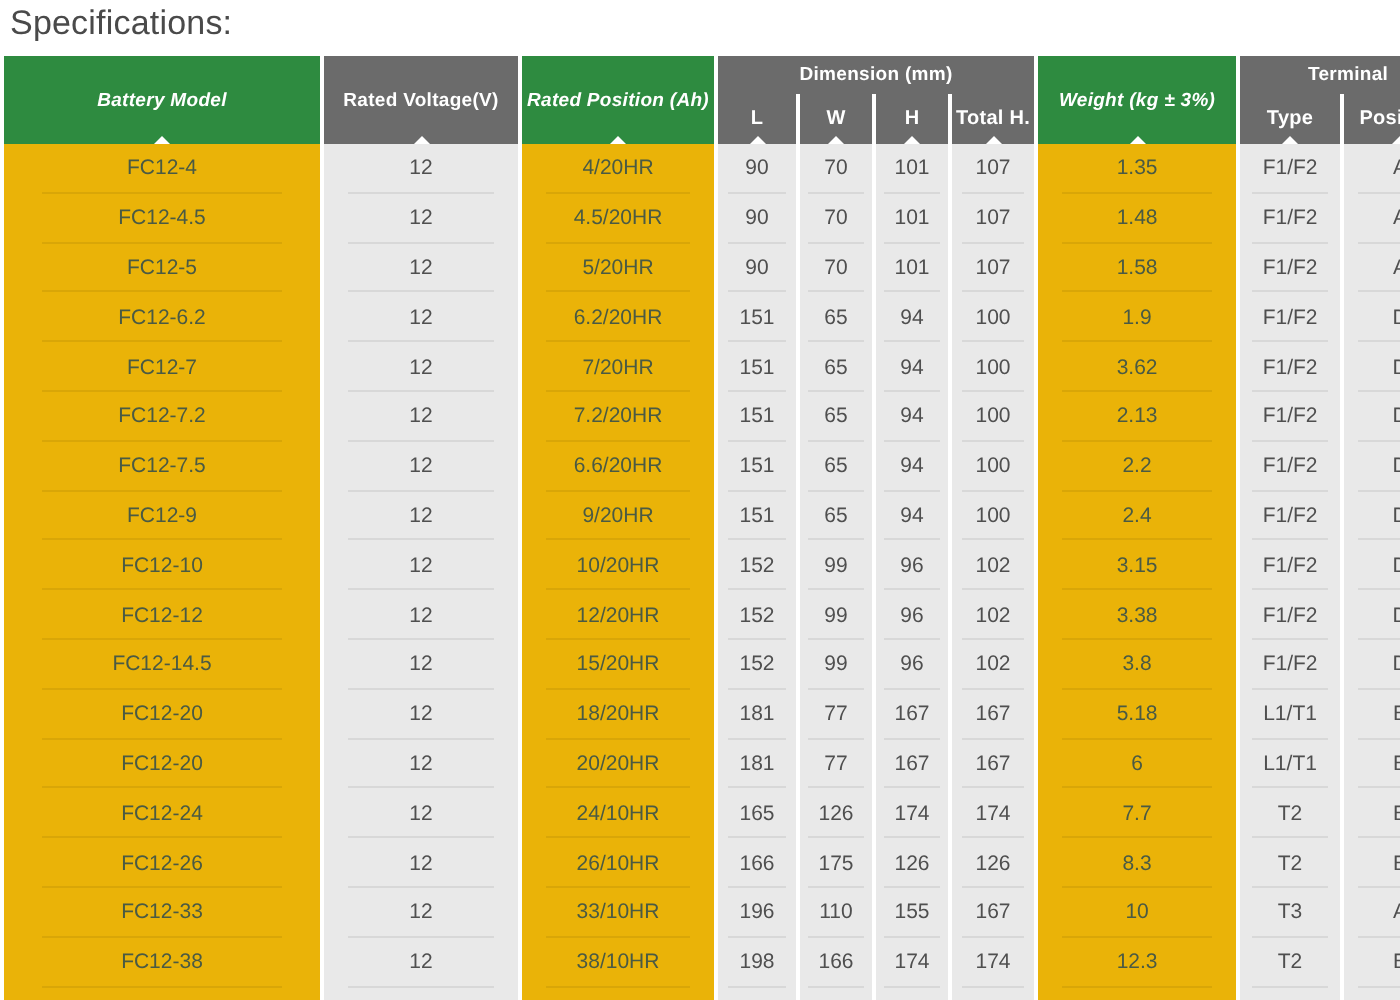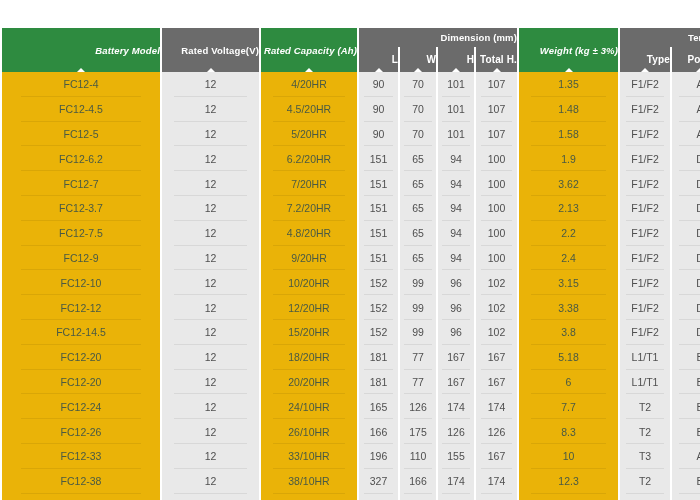--- a/index.html
+++ b/index.html
@@ -23,21 +23,21 @@
     width:700px;
     border-collapse:separate;
     border-spacing:2px 0;
     table-layout:fixed;
   }
   .spec-table td,.spec-table th{padding:0;margin:0;}
 
   
   th{
     font-size:9.5px;font-weight:bold;color:#ffffff;
-    text-align:right;vertical-align:middle;
+    text-align:center;vertical-align:middle;
     letter-spacing:.15px;
     position:relative;
   }
   th.green{background:#2e8b40;font-style:italic;}
   th.grey{background:#6b6b6b;}
   th.tall{height:44px;}
   th.grp{height:19px;}
   th.sub{height:25px;font-size:10px;}
 
   
@@ -64,40 +64,41 @@
     content:"";position:absolute;left:12%;right:12%;bottom:0;
     height:1px;background:rgba(0,0,0,.07);
   }
   tr.last-partial td{height:10px;}
 </style>
 </head>
 <body>
 
 <div class="page">
 
+  <div class="page-title">Specifications:</div>
 
   <table class="spec-table">
     <colgroup>
       <col style="width:158px">
         <col style="width:97px">
         <col style="width:96px">
       <col style="width:39px">
         <col style="width:36px">
         <col style="width:36px">
         <col style="width:41px">
       <col style="width:99px">
       <col style="width:50px">
         <col style="width:56px">
 
     </colgroup>
     <thead>
       <tr>
         <th class="green tall notch" rowspan="2">Battery Model</th>
         <th class="grey tall notch" rowspan="2">Rated Voltage(V)</th>
-        <th class="green tall notch" rowspan="2">Rated Capacity (Ah)</th>
+        <th class="green tall notch" rowspan="2">Rated Position (Ah)</th>
         <th class="grey grp" colspan="4">Dimension (mm)</th>
         <th class="green tall notch" rowspan="2">Weight (kg ± 3%)</th>
         <th class="grey grp" colspan="2">Terminal</th>
 
       </tr>
       <tr>
         <th class="grey sub notch">L</th>
         <th class="grey sub notch">W</th>
         <th class="grey sub notch">H</th>
         <th class="grey sub notch">Total H.</th>
@@ -160,35 +161,35 @@
           <td class="lightgreen">7/20HR</td>
           <td class="lightgrey">151</td>
           <td class="lightgrey">65</td>
           <td class="lightgrey">94</td>
           <td class="lightgrey">100</td>
           <td class="lightgreen">3.62</td>
           <td class="lightgrey">F1/F2</td>
           <td class="lightgrey">D</td>
         </tr>
         <tr>
-          <td class="lightgreen">FC12-3.7</td>
+          <td class="lightgreen">FC12-7.2</td>
           <td class="lightgrey">12</td>
           <td class="lightgreen">7.2/20HR</td>
           <td class="lightgrey">151</td>
           <td class="lightgrey">65</td>
           <td class="lightgrey">94</td>
           <td class="lightgrey">100</td>
           <td class="lightgreen">2.13</td>
           <td class="lightgrey">F1/F2</td>
           <td class="lightgrey">D</td>
         </tr>
         <tr>
           <td class="lightgreen">FC12-7.5</td>
           <td class="lightgrey">12</td>
-          <td class="lightgreen">4.8/20HR</td>
+          <td class="lightgreen">6.6/20HR</td>
           <td class="lightgrey">151</td>
           <td class="lightgrey">65</td>
           <td class="lightgrey">94</td>
           <td class="lightgrey">100</td>
           <td class="lightgreen">2.2</td>
           <td class="lightgrey">F1/F2</td>
           <td class="lightgrey">D</td>
         </tr>
         <tr>
           <td class="lightgreen">FC12-9</td>
@@ -295,21 +296,21 @@
           <td class="lightgrey">155</td>
           <td class="lightgrey">167</td>
           <td class="lightgreen">10</td>
           <td class="lightgrey">T3</td>
           <td class="lightgrey">A</td>
         </tr>
         <tr>
           <td class="lightgreen">FC12-38</td>
           <td class="lightgrey">12</td>
           <td class="lightgreen">38/10HR</td>
-          <td class="lightgrey">327</td>
+          <td class="lightgrey">198</td>
           <td class="lightgrey">166</td>
           <td class="lightgrey">174</td>
           <td class="lightgrey">174</td>
           <td class="lightgreen">12.3</td>
           <td class="lightgrey">T2</td>
           <td class="lightgrey">B</td>
         </tr>
         <tr class="last-partial">
           <td class="lightgreen"></td>
           <td class="lightgrey"></td>

